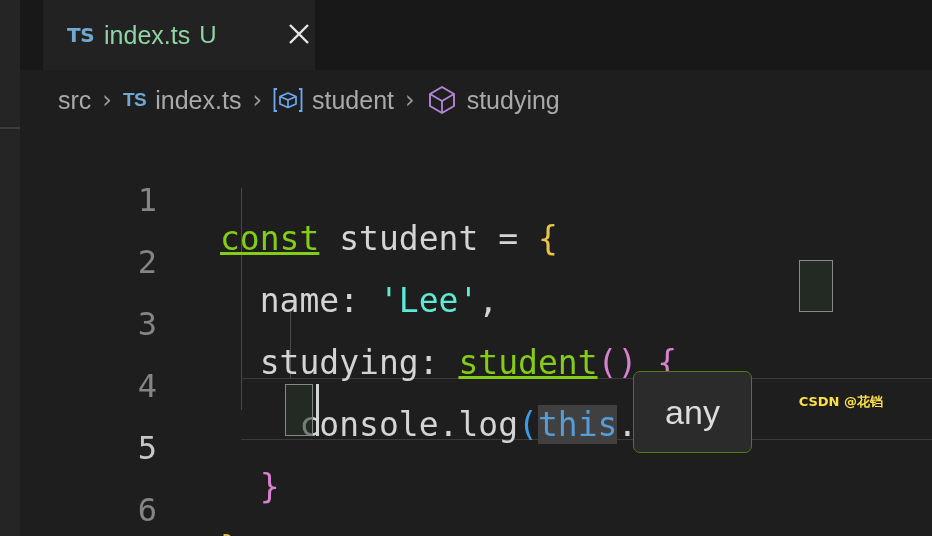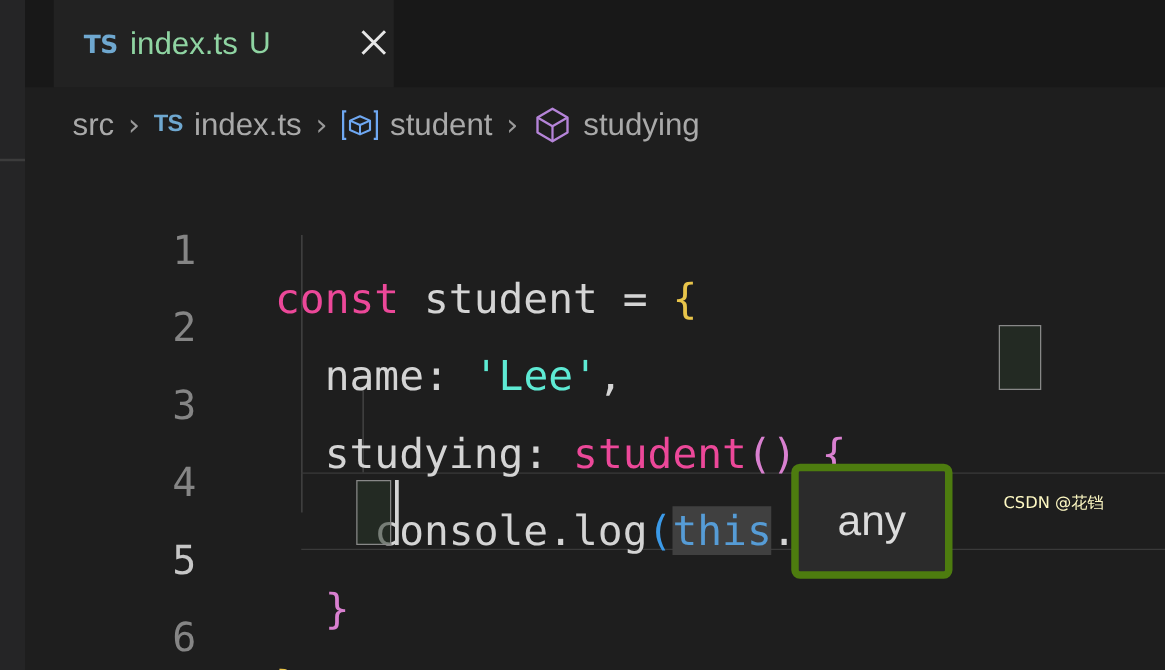--- a/index.html
+++ b/index.html
@@ -148,21 +148,21 @@
   }
   .ln.active { color: #c6c6c6; }
   .code-text {
     position: absolute;
     left: 200px;
     line-height: 62px;
     color: #d4d4d4;
   }
 
   
-  .tok-kw      { color: #ec4899; }
+  .tok-kw      { color: #84cc16; text-decoration: underline; }
   .tok-plain   { color: #d4d4d4; }
   .tok-str     { color: #5eead4; }
   .tok-brace-y { color: #e8c44a; }
   .tok-brace-p { color: #d980d0; }
   .tok-paren-b { color: #3b9ae8; }
   .tok-this    { color: #569cd6; background: #404040; }
 
   
   .indent-guide {
     position: absolute;
@@ -198,38 +198,39 @@
   }
 
   
   #hover-tooltip {
     position: absolute;
     left: 613px;
     top: 241px;
     width: 117px;
     height: 80px;
     background: #2b2b2b;
-    border: 6px solid #4d7c0f;
+    border: 1px solid #4d7c0f;
     border-radius: 7px;
     display: flex;
     align-items: center;
     justify-content: center;
     color: #dcdcdc;
     font-family: "Liberation Sans", sans-serif;
     font-size: 34px;
   }
 
   
   #watermark {
     position: absolute;
     right: 49px;
     bottom: 17px;
-    color: #fef9c3;
+    color: #fde047;
     font-size: 13px;
     font-family: "DejaVu Sans", sans-serif;
+    font-weight: bold;
   }
 </style>
 </head>
 <body>
 
 <div id="left-strip">
   <div class="strip-divider"></div>
 </div>
 
 <div id="editor-root">

